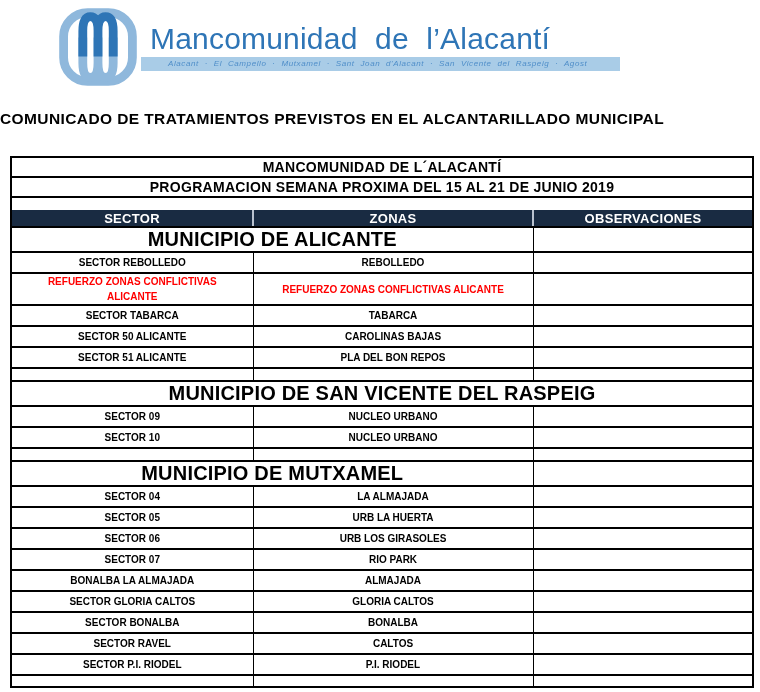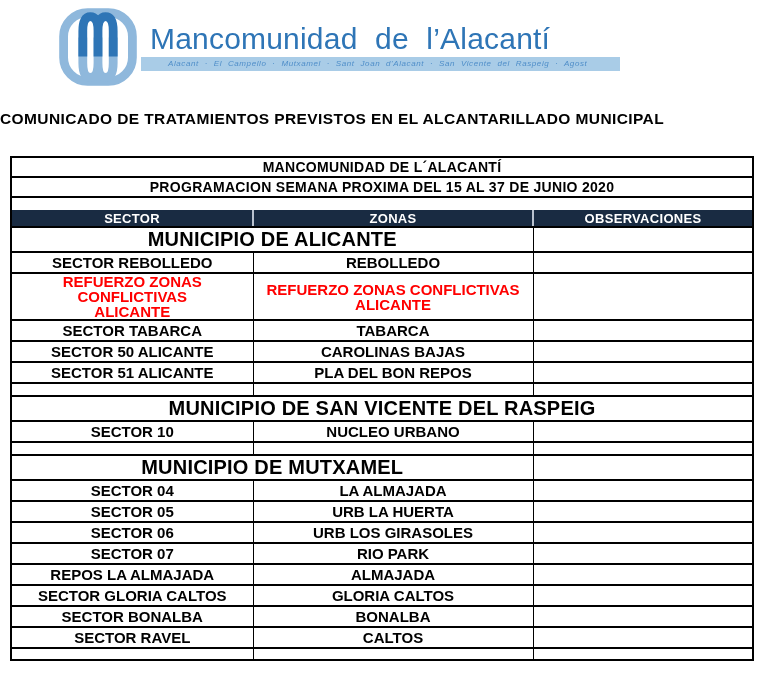--- a/index.html
+++ b/index.html
@@ -43,21 +43,21 @@
   }
   .r-title td{height:18px;font-size:14px;letter-spacing:.3px;border-radius:9px;}
   .r-gap td{height:12px;border-bottom:none;}
   .r-navy td{
     height:16px;font-size:13px;letter-spacing:.3px;
     background:var(--header-bg,#192B42);color:#fff;
     border-top:none;border-right:none;border-left:2px solid #B9C2CF;margin-top:20px;
   }
   .r-navy td:first-child{border-left:none;}
   .r-section td{height:18px;font-size:20px;letter-spacing:.2px;}
-  .r-data td{height:19px;font-size:15px;line-height:15px;}
+  .r-data td{height:19px;font-size:10px;line-height:15px;}
   .r-data.alert td{color:var(--alert-red,#FF0000);}
   .r-data.alert td.c-sector{padding:0 28px;}
   .r-spacer td{height:11px;}
   .r-partial td{height:10px;border-bottom:none;}
 </style>
 </head>
 <body>
 
 <div class="header">
   <svg class="logo-mark" viewBox="0 0 100 100" aria-hidden="true">
@@ -75,21 +75,21 @@
   <colgroup>
     <col style="width:242px">
       <col style="width:280px">
       <col style="width:220px">
   </colgroup>
   <tbody>
     <tr class="r-title">
       <td colspan="3">MANCOMUNIDAD DE L´ALACANTÍ</td>
     </tr>
     <tr class="r-title">
-      <td colspan="3">PROGRAMACION SEMANA PROXIMA DEL 15 AL 37 DE JUNIO 2020</td>
+      <td colspan="3">PROGRAMACION SEMANA PROXIMA DEL 15 AL 21 DE JUNIO 2019</td>
     </tr>
     <tr class="r-gap">
       <td colspan="3"></td>
     </tr>
     <tr class="r-navy">
       <td>SECTOR</td>
       <td>ZONAS</td>
       <td>OBSERVACIONES</td>
     </tr>
   <tr class="r-section">
@@ -123,20 +123,25 @@
       </tr>
       <tr class="r-spacer">
         <td></td>
         <td></td>
         <td></td>
       </tr>
       <tr class="r-section">
         <td colspan="3">MUNICIPIO DE SAN VICENTE DEL RASPEIG</td>
       </tr>
       <tr class="r-data">
+        <td class="c-sector">SECTOR 09</td>
+        <td class="c-zona">NUCLEO URBANO</td>
+        <td class="c-obs"></td>
+      </tr>
+      <tr class="r-data">
         <td class="c-sector">SECTOR 10</td>
         <td class="c-zona">NUCLEO URBANO</td>
         <td class="c-obs"></td>
       </tr>
       <tr class="r-spacer">
         <td></td>
         <td></td>
         <td></td>
       </tr>
       <tr class="r-section">
@@ -157,38 +162,43 @@
         <td class="c-sector">SECTOR 06</td>
         <td class="c-zona">URB LOS GIRASOLES</td>
         <td class="c-obs"></td>
       </tr>
       <tr class="r-data">
         <td class="c-sector">SECTOR 07</td>
         <td class="c-zona">RIO PARK</td>
         <td class="c-obs"></td>
       </tr>
       <tr class="r-data">
-        <td class="c-sector">REPOS LA ALMAJADA</td>
+        <td class="c-sector">BONALBA LA ALMAJADA</td>
         <td class="c-zona">ALMAJADA</td>
         <td class="c-obs"></td>
       </tr>
       <tr class="r-data">
         <td class="c-sector">SECTOR GLORIA CALTOS</td>
         <td class="c-zona">GLORIA CALTOS</td>
         <td class="c-obs"></td>
       </tr>
       <tr class="r-data">
         <td class="c-sector">SECTOR BONALBA</td>
         <td class="c-zona">BONALBA</td>
         <td class="c-obs"></td>
       </tr>
       <tr class="r-data">
         <td class="c-sector">SECTOR RAVEL</td>
         <td class="c-zona">CALTOS</td>
         <td class="c-obs"></td>
       </tr>
+      <tr class="r-data">
+        <td class="c-sector">SECTOR P.I. RIODEL</td>
+        <td class="c-zona">P.I. RIODEL</td>
+        <td class="c-obs"></td>
+      </tr>
       <tr class="r-partial">
         <td></td>
         <td></td>
         <td></td>
       </tr>
     </tbody>
 </table>
 
 </body></html>

